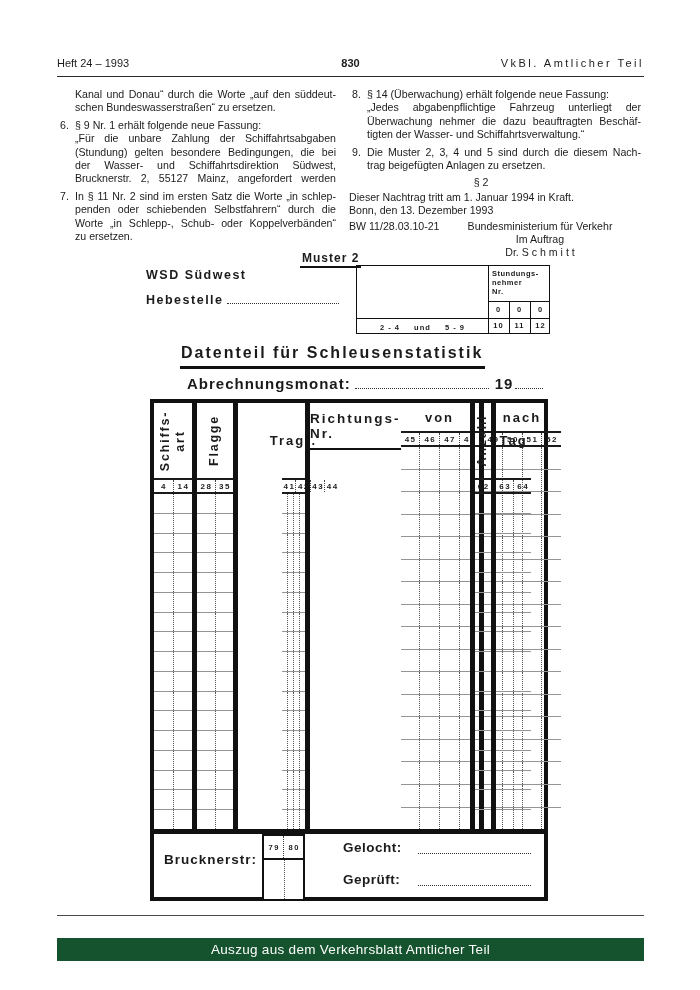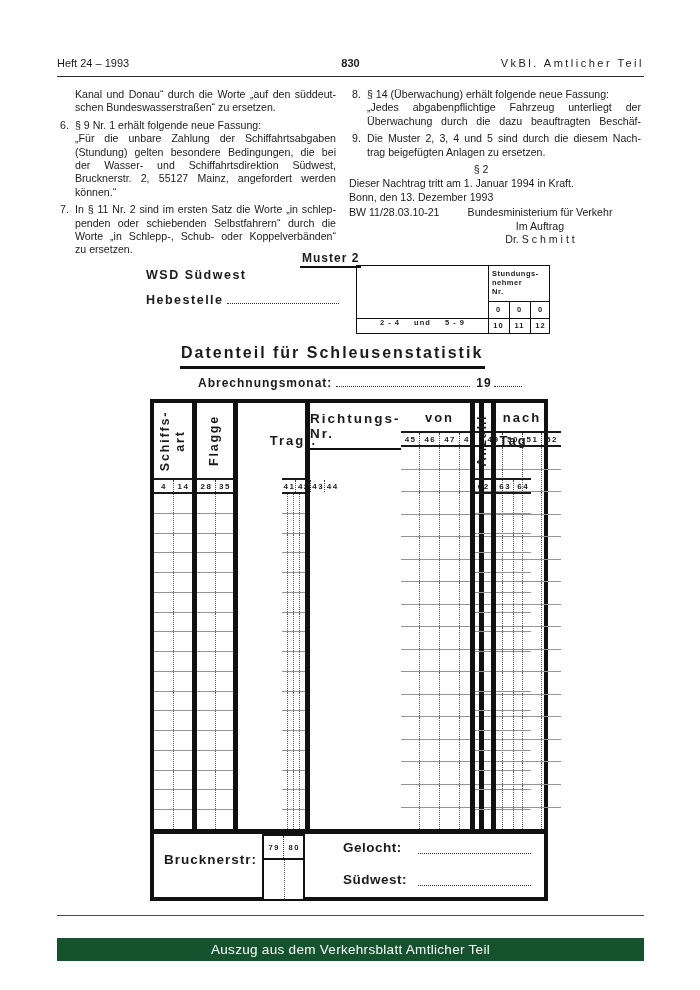--- a/index.html
+++ b/index.html
@@ -30,25 +30,25 @@
   .hebe{position:absolute;left:146px;top:292px;font-weight:bold;font-size:12.5px;letter-spacing:1.5px;}
   .hebe .dots{display:inline-block;width:112px;height:11px;border-bottom:1.6px dotted #333;margin-left:3px;}
   .stable{position:absolute;left:356px;top:265px;width:194px;height:69px;border:1.8px solid #111;
     box-sizing:border-box;font-size:7.5px;font-weight:bold;}
   .stable *{box-sizing:border-box;}
   .sv{position:absolute;width:0;border-left:1.4px solid #111;}
   .sh{position:absolute;height:0;border-top:1.4px solid #111;}
   .shead{position:absolute;left:135px;top:3px;line-height:9px;letter-spacing:0.5px;}
   .scell{position:absolute;display:flex;align-items:center;justify-content:center;letter-spacing:1px;}
   .srange{position:absolute;left:0;top:52px;width:131px;height:14px;display:flex;
-    align-items:flex-start;justify-content:space-around;padding:0 16px;letter-spacing:1px;}
+    align-items:flex-end;justify-content:space-around;padding:0 16px;letter-spacing:1px;}
   
   .title{position:absolute;left:180px;top:344px;font-size:16px;font-weight:bold;letter-spacing:2px;
     border-bottom:3.5px solid #111;padding:0 2px 4px 1px;}
-  .abm{position:absolute;left:198px;top:375px;font-size:12px;font-weight:bold;letter-spacing:1px;white-space:nowrap;}
+  .abm{position:absolute;left:187px;top:375px;font-size:15px;font-weight:bold;letter-spacing:1px;white-space:nowrap;}
   .dotline{display:inline-block;height:11px;border-bottom:1.6px dotted #333;vertical-align:baseline;}
   .dotline.w1{width:134px;margin:0 6px 0 4px;}
   .dotline.w2{width:28px;margin-left:2px;}
   
   .form{position:absolute;left:150px;top:399px;width:398px;height:502px;border:4px solid #111;
     box-sizing:border-box;background:#fff;}
   .form *{box-sizing:border-box;}
   .strips{display:flex;height:426px;}
   .vbar{width:5px;background:#111;flex:none;}
   .hbar{height:5px;background:#111;}
@@ -102,36 +102,36 @@
         <div class="line just">Kanal und Donau“ durch die Worte „auf den süddeut-</div>
         <div class="line">schen Bundeswasserstraßen“ zu ersetzen.</div>
       </div>
       <div class="para">
         <span class="num">6.</span>
         <div class="line">§ 9 Nr. 1 erhält folgende neue Fassung:</div>
         <div class="line just">„Für die unbare Zahlung der Schiffahrtsabgaben</div>
         <div class="line just">(Stundung) gelten besondere Bedingungen, die bei</div>
         <div class="line just">der Wasser- und Schiffahrtsdirektion Südwest,</div>
         <div class="line just">Brucknerstr. 2, 55127 Mainz, angefordert werden</div>
-        <div class="line">können.“</div>
       </div>
       <div class="para">
         <span class="num">7.</span>
         <div class="line just">In § 11 Nr. 2 sind im ersten Satz die Worte „in schlep-</div>
         <div class="line just">penden oder schiebenden Selbstfahrern“ durch die</div>
         <div class="line just">Worte „in Schlepp-, Schub- oder Koppelverbänden“</div>
         <div class="line">zu ersetzen.</div>
       </div>
     </div>
   <div class="col col-right" id="col-right">
       <div class="para">
         <span class="num">8.</span>
         <div class="line">§ 14 (Überwachung) erhält folgende neue Fassung:</div>
         <div class="line just">„Jedes abgabenpflichtige Fahrzeug unterliegt der</div>
-        <div class="line just">Überwachung durch die dazu beauftragten Beschäf-</div>
+        <div class="line just">Überwachung nehmer die dazu beauftragten Beschäf-</div>
+        <div class="line">tigten der Wasser- und Schiffahrtsverwaltung.“</div>
       </div>
       <div class="para">
         <span class="num">9.</span>
         <div class="line just">Die Muster 2, 3, 4 und 5 sind durch die diesem Nach-</div>
         <div class="line">trag beigefügten Anlagen zu ersetzen.</div>
       </div>
       <div class="centerline">§ 2</div>
       <div class="plainline">Dieser Nachtrag tritt am 1. Januar 1994 in Kraft.</div>
       <div class="plainline">Bonn, den 13. Dezember 1993</div>
       <div class="sigrow">
@@ -843,21 +843,21 @@
         <div class="kontroll">Brucknerstr:</div>
         <div class="kbox">
           <div class="kdigits">
             <span class="dcell">79</span>
             <span class="dcell">80</span>
           </div>
           <div class="kempty"></div>
         </div>
         <div class="glabel" style="top: 6px;">Gelocht:</div>
         <div class="gdots" style="top: 19px;"></div>
-        <div class="glabel" style="top: 38px;">Südwest:</div>
+        <div class="glabel" style="top: 38px;">Geprüft:</div>
         <div class="gdots" style="top: 51px;"></div>
       </div>
     </div>
 
   <div class="frule"></div>
   <div class="fbar">
     <span>Auszug aus dem Verkehrsblatt Amtlicher Teil</span>
   </div>
 </div>
 

